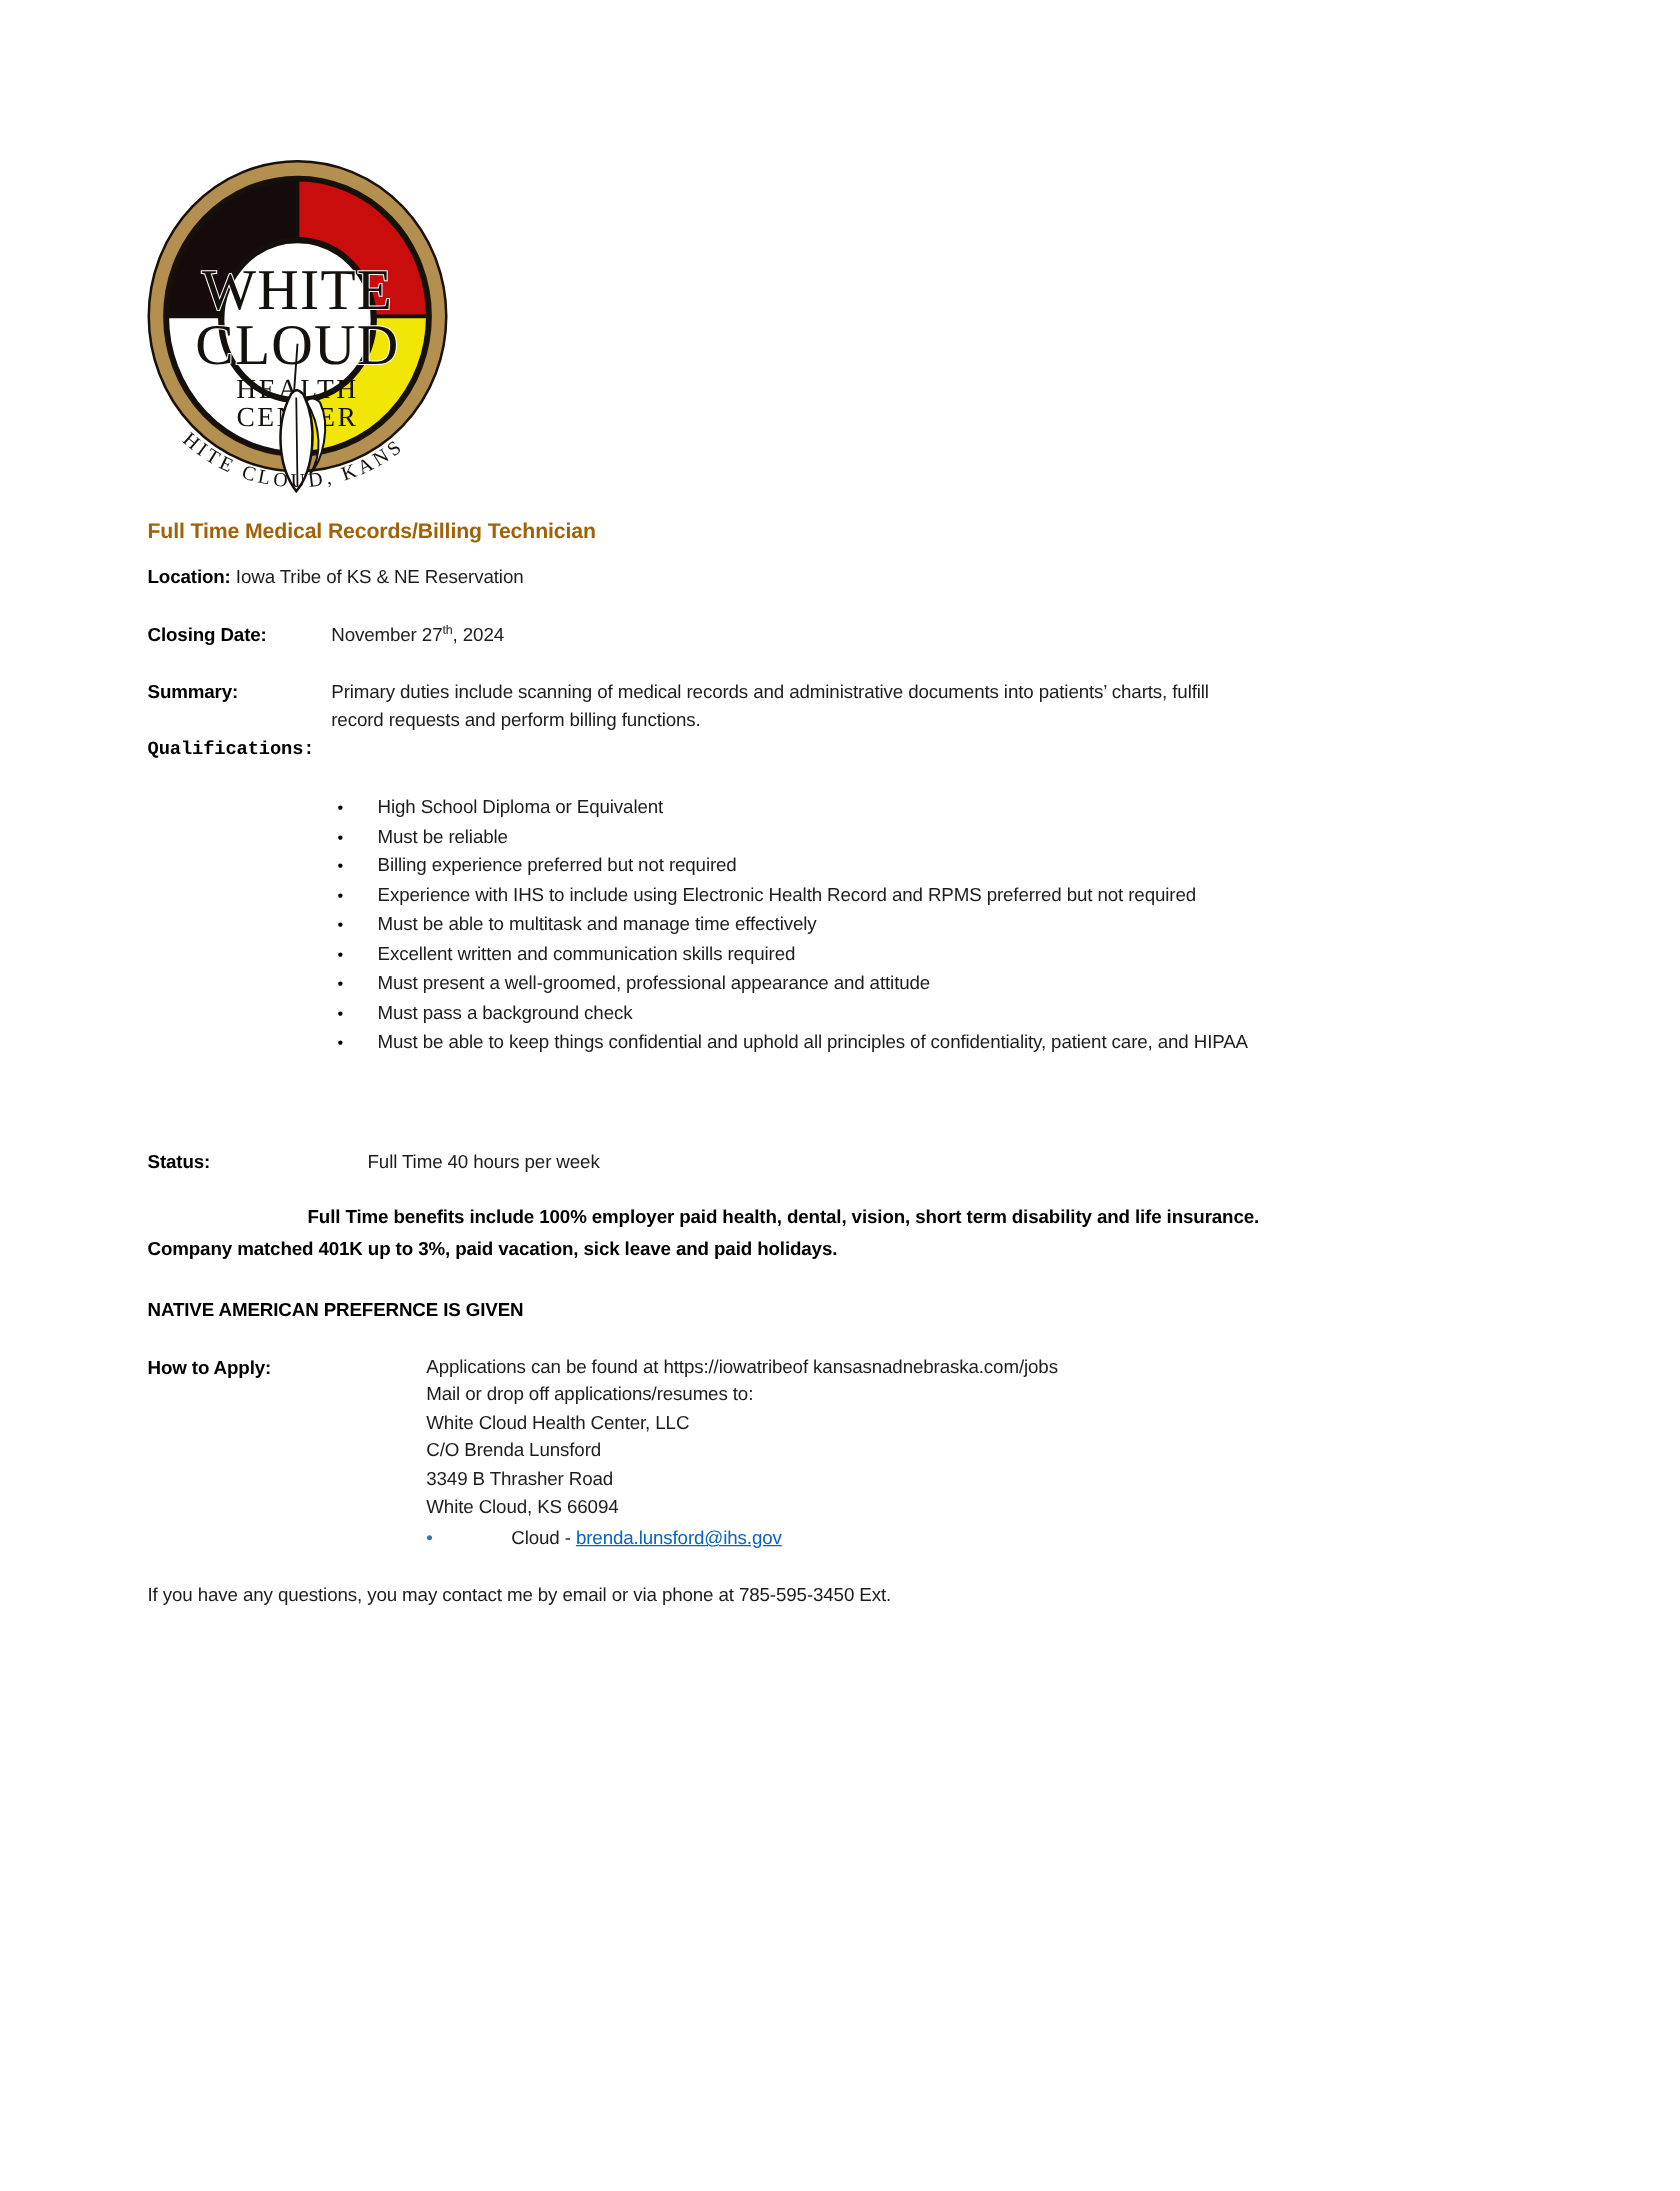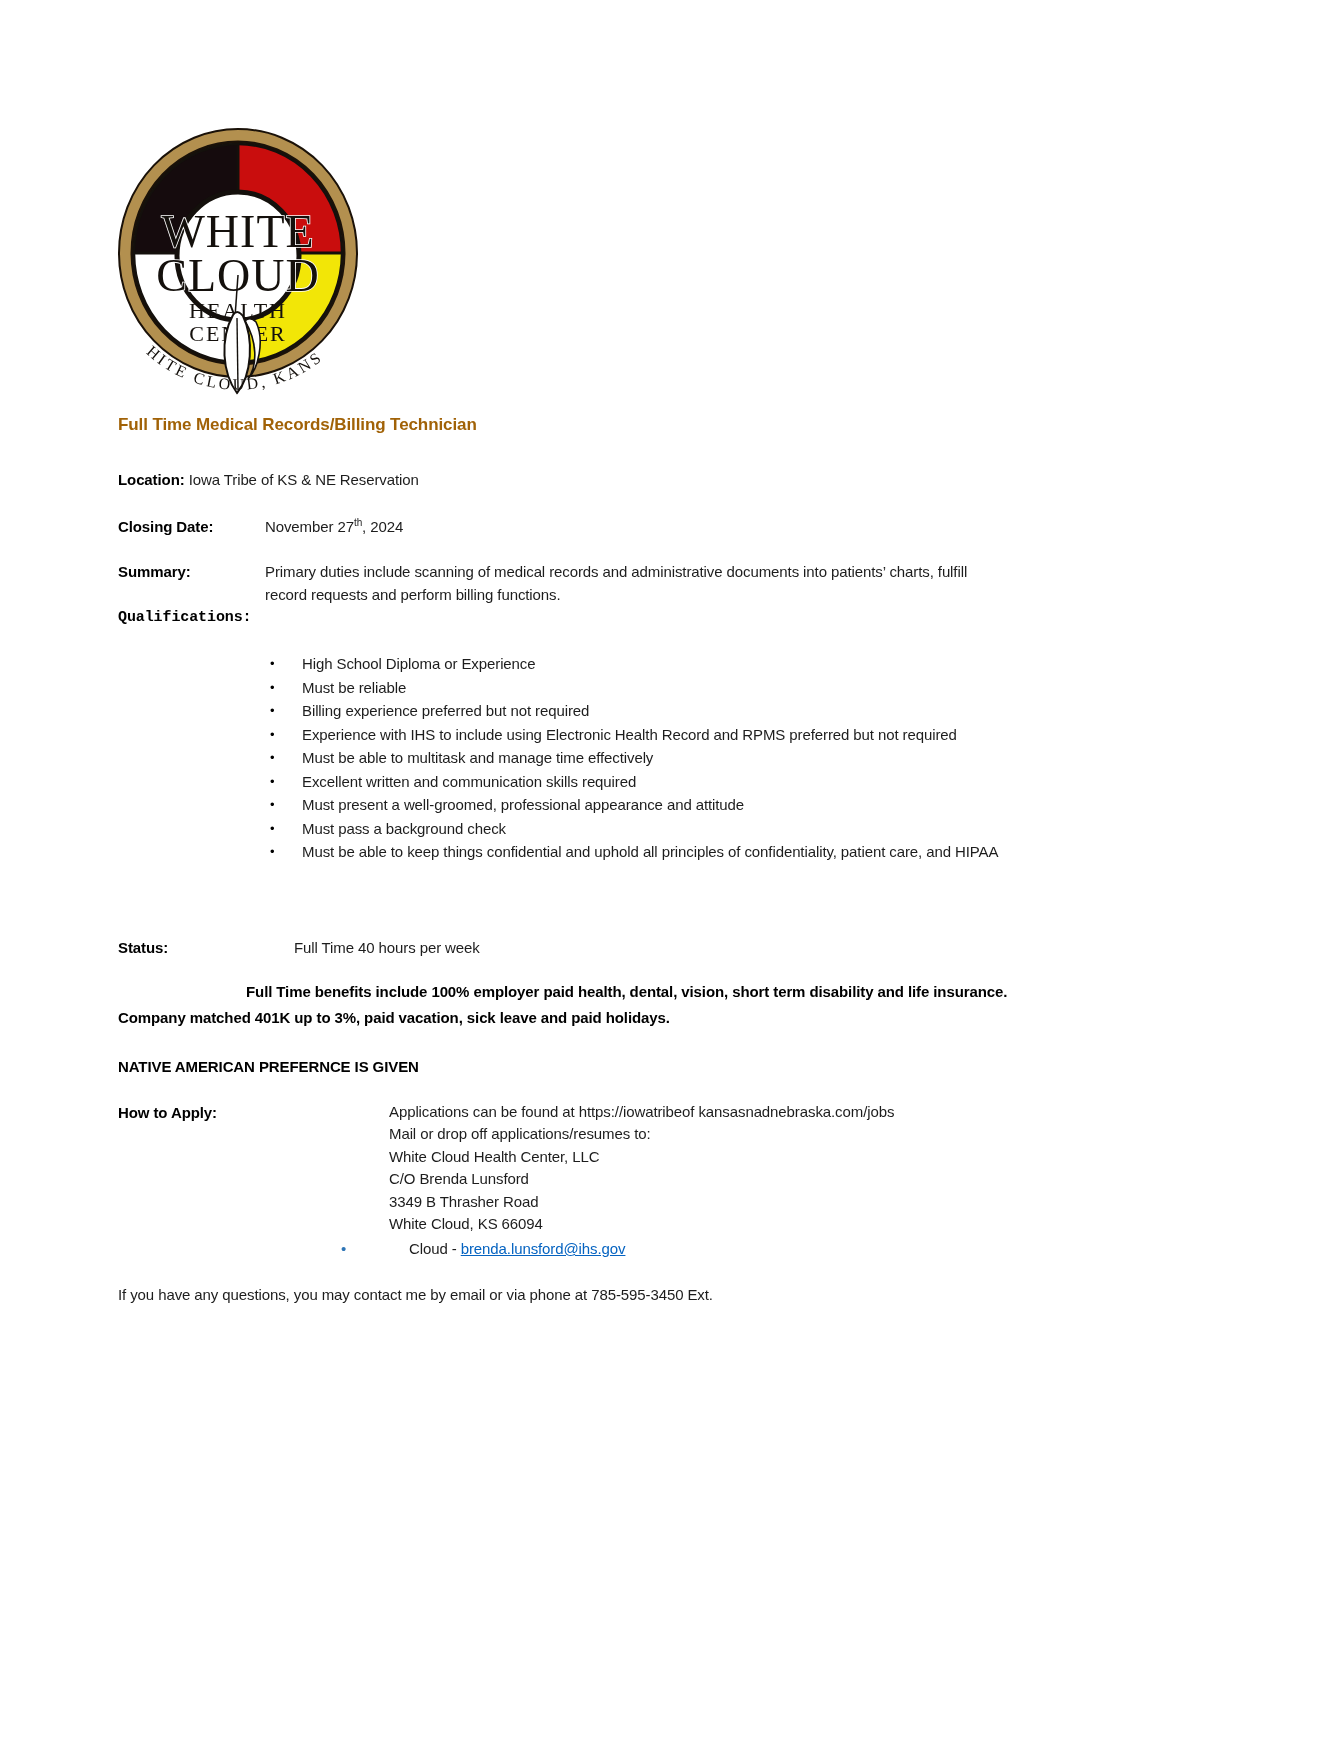--- a/index.html
+++ b/index.html
@@ -8,21 +8,21 @@
     width:1344px; height:1753px;
     font-family:"Liberation Sans", sans-serif;
     font-size:15px; color:#1d1d1d; letter-spacing:-0.1px;
     line-height:23px;
   }
   .page { padding:125px 118px 0 118px; }
 
   .logo { margin-left:-2px; display:block; }
 
   #title { margin-top:12px; font-weight:700; color:#a16207; font-size:17px; }
-  #location { margin-top:32px; }
+  #location { margin-top:14px; }
   #location .lbl { font-weight:700; color:#000; }
 
   .row { display:flex; align-items:flex-start; }
   .row .label { width:147px; flex-shrink:0; font-weight:700; color:#000; }
 
   #closing { margin-top:24px;align-items:flex-end; }
   sup { font-size:10px; line-height:0; }
 
   #summary { margin-top:22px; }
   #summary .val { max-width:710px; }
@@ -42,21 +42,21 @@
   #status { margin-top:72px;gap:29px; }
 
   #benefits { margin-top:20px; font-weight:700; color:#000; line-height:26px; }
   #benefits .line1 { display:block; padding-left:128px; }
   #benefits .line2 { display:block; }
 
   #preference { margin-top:24px; font-weight:700; color:#000; }
 
   #apply { margin-top:23px; }
   #apply .label { width:223px; }
-  .apply-lines > div { line-height:22.6px;margin-left:48px; }
+  .apply-lines > div { line-height:22.6px; }
 
   .email-row { position:relative; padding-left:32px; line-height:23px; margin-top:1px; }
   .email-row::before {
     content:"\2022"; position:absolute; left:-36px; top:0;
     color:#2e75b6; font-size:15px;
   }
   .email-row { margin-left:36px; }
   a.email-link { color:#0563c1; text-decoration:underline; }
 
   #contact { margin-top:23px; }
@@ -118,21 +118,21 @@
   </div>
 
   <div id="summary" class="row">
     <span class="label">Summary:</span>
     <span class="val">Primary duties include scanning of medical records and administrative documents into patients’ charts, fulfill record requests and perform billing functions.</span>
   </div>
 
   <div id="quals-label">Qualifications:</div>
 
   <ul class="quals">
-      <li>High School Diploma or Experience</li>
+      <li>High School Diploma or Equivalent</li>
       <li>Must be reliable</li>
       <li>Billing experience preferred but not required</li>
       <li>Experience with IHS to include using Electronic Health Record and RPMS preferred but not required</li>
       <li>Must be able to multitask and manage time effectively</li>
       <li>Excellent written and communication skills required</li>
       <li>Must present a well-groomed, professional appearance and attitude</li>
       <li>Must pass a background check</li>
       <li>Must be able to keep things confidential and uphold all principles of confidentiality, patient care, and HIPAA</li>
     </ul>
 

